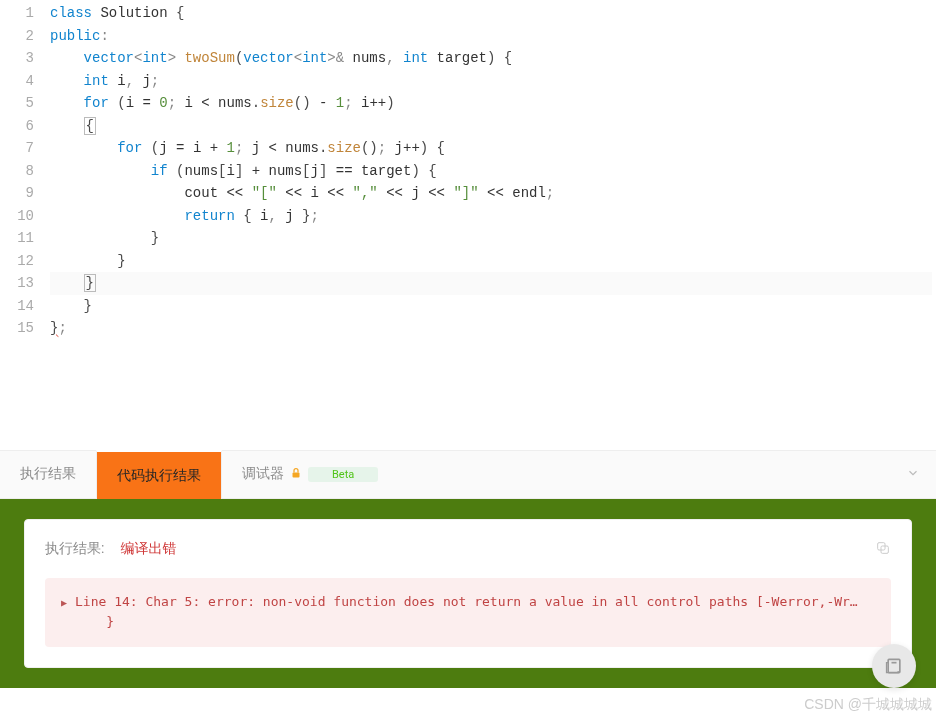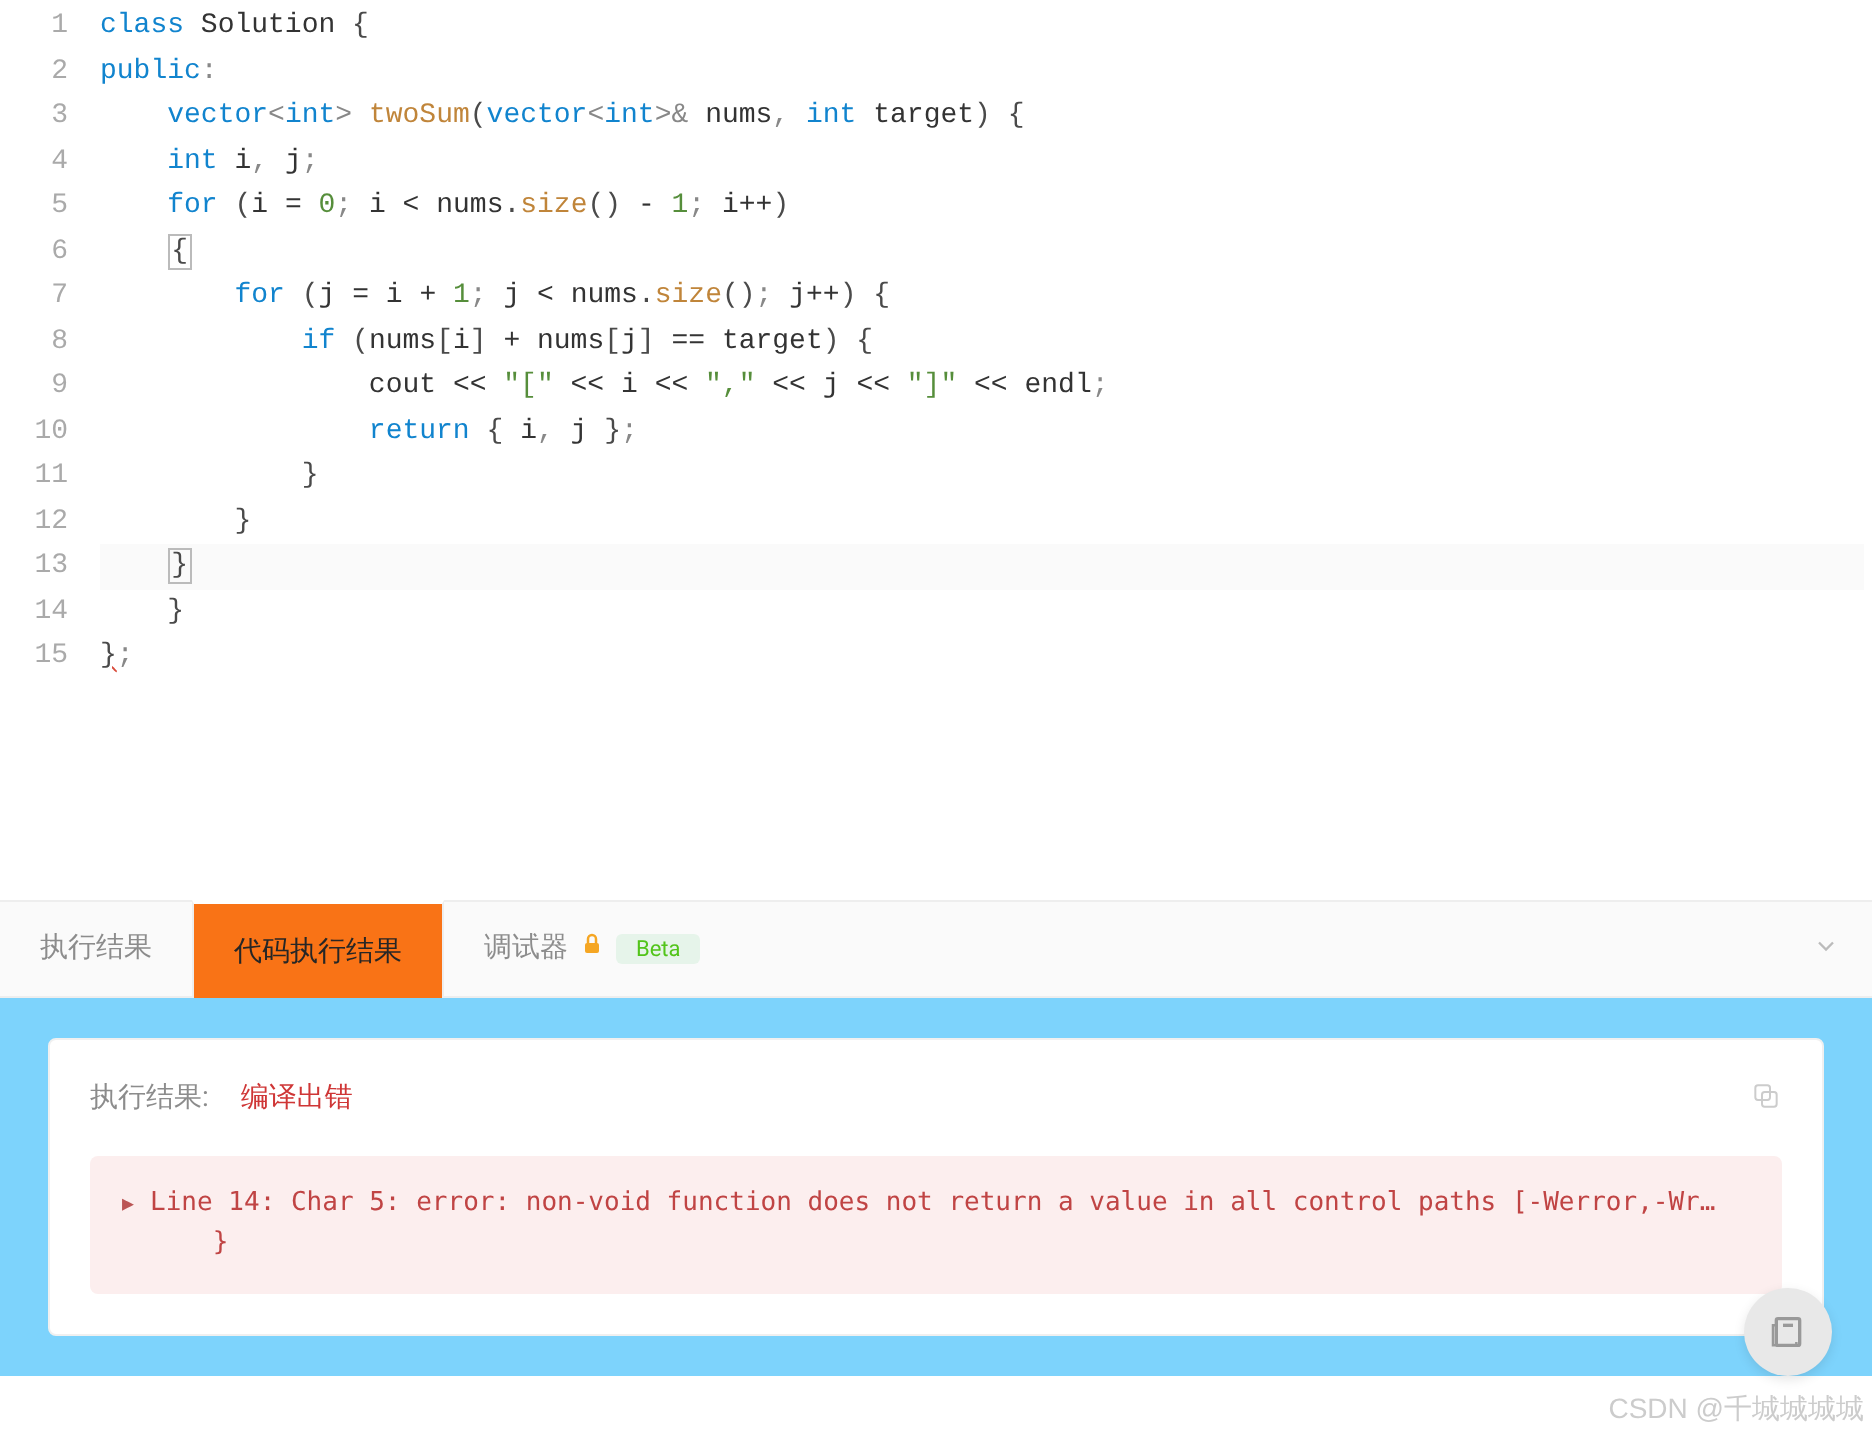--- a/index.html
+++ b/index.html
@@ -81,32 +81,32 @@
       border-top: 2px solid #fff;
       border-left: 1px solid #eee;
       border-right: 1px solid #eee;
       margin-bottom: -1px;
       height: 49px;
     }
     .beta-badge {
       background: #e6f4ea;
       color: #52c41a;
       font-size: 11px;
-      padding: 1px 10px;
+      padding: 1px 24px;
       border-radius: 3px;
     }
     .chevron {
       position: absolute;
       right: 16px;
       color: #bbb;
       cursor: pointer;
     }
     .result-panel {
       padding: 20px 24px;
-      background: #7dd3fc;
+      background: #4d7c0f;
     }
     .result-box {
       background: #fff;
       border: 1px solid #f0f0f0;
       border-radius: 4px;
       padding: 20px;
       position: relative;
     }
     .result-header {
       display: flex;

